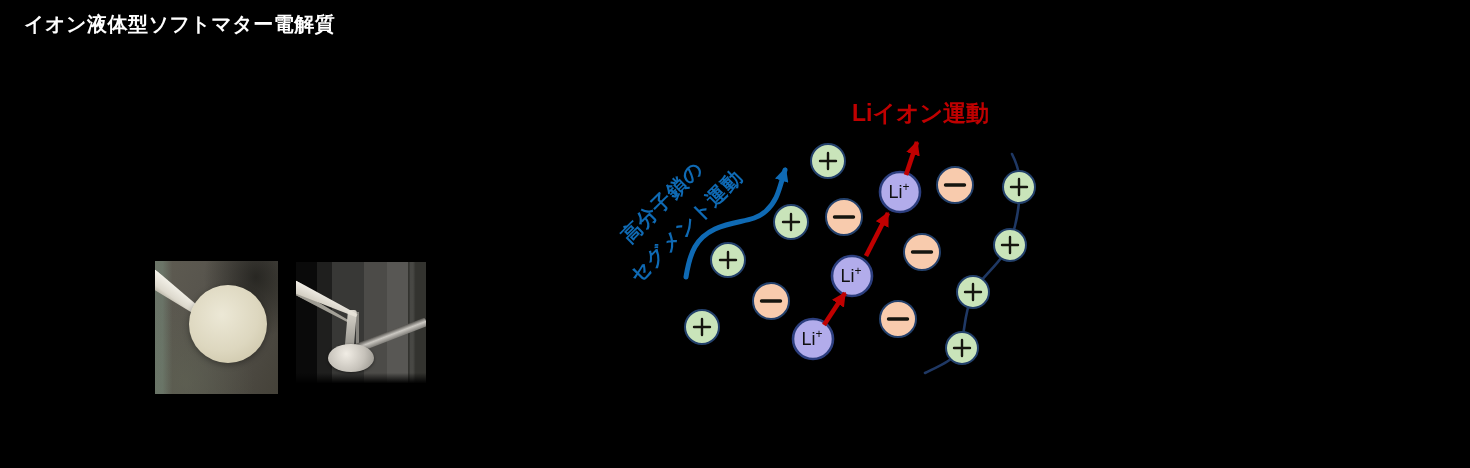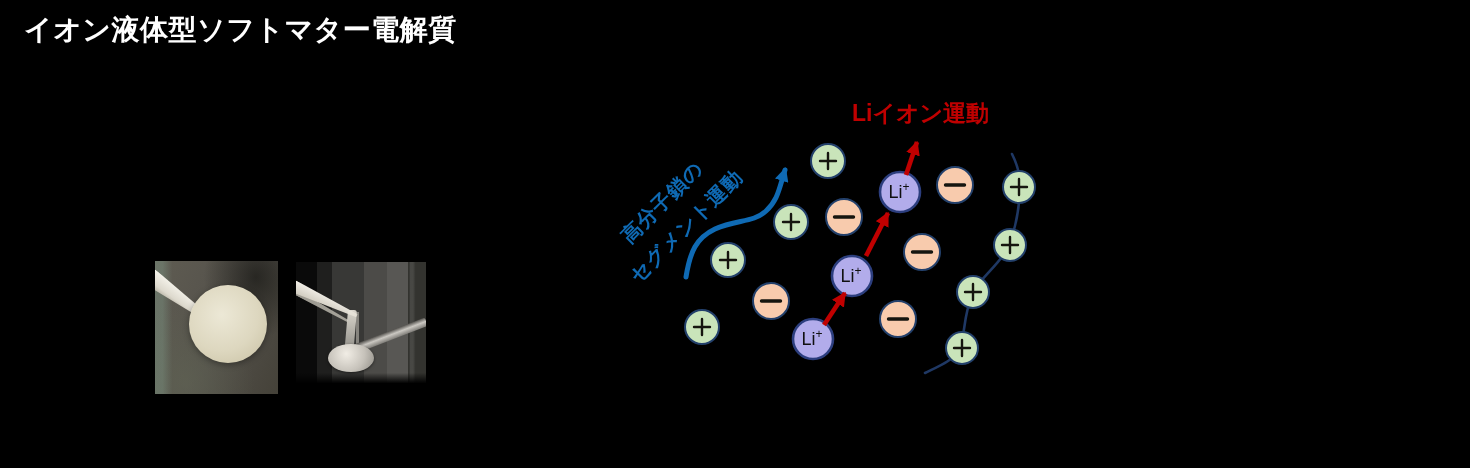--- a/index.html
+++ b/index.html
@@ -1,19 +1,19 @@
 <!DOCTYPE html>
 <html><head>
 <meta charset="utf-8">
 <style>
   html,body{margin:0;padding:0;background:#000;}
   body{width:1470px;height:468px;position:relative;overflow:hidden;
        font-family:"Liberation Sans", sans-serif;}
 
-  .page-title{position:absolute;left:24px;top:11px;font-size:28px;font-weight:bold;
+  .page-title{position:absolute;left:24px;top:11px;font-size:20px;font-weight:bold;
               color:#ffffff;letter-spacing:.5px;white-space:nowrap;}
 
   
   .photo{position:absolute;overflow:hidden;}
   #photo1{left:155px;top:261px;width:123px;height:133px;}
   #photo2{left:296px;top:262px;width:130px;height:132px;}
   .layer{position:absolute;}
   .p1-bg{inset:0;background:
      linear-gradient(to right, rgba(120,142,126,.5) 0%, rgba(120,142,126,.5) 6%, rgba(120,142,126,0) 14%),
      radial-gradient(80px 95px at 82% 12%, rgba(14,14,11,.62), rgba(14,14,11,0) 65%),

